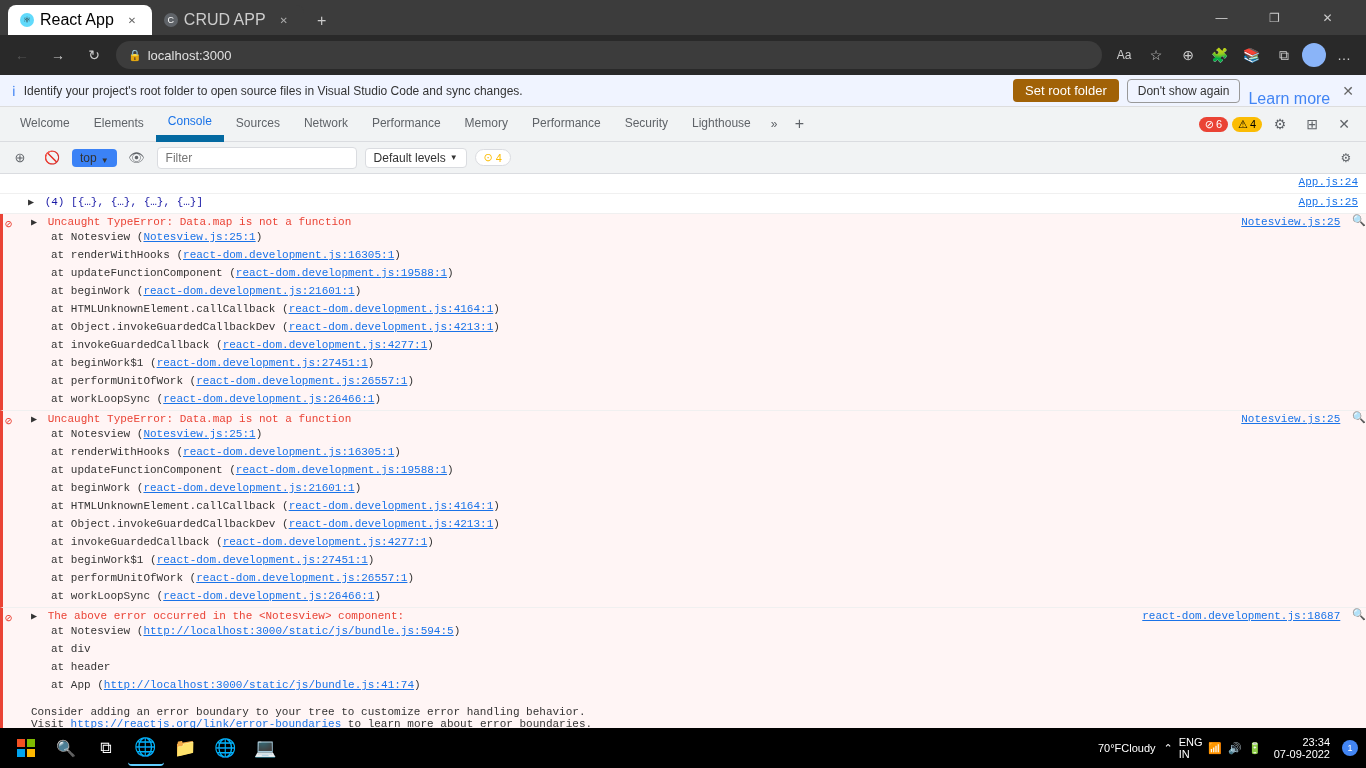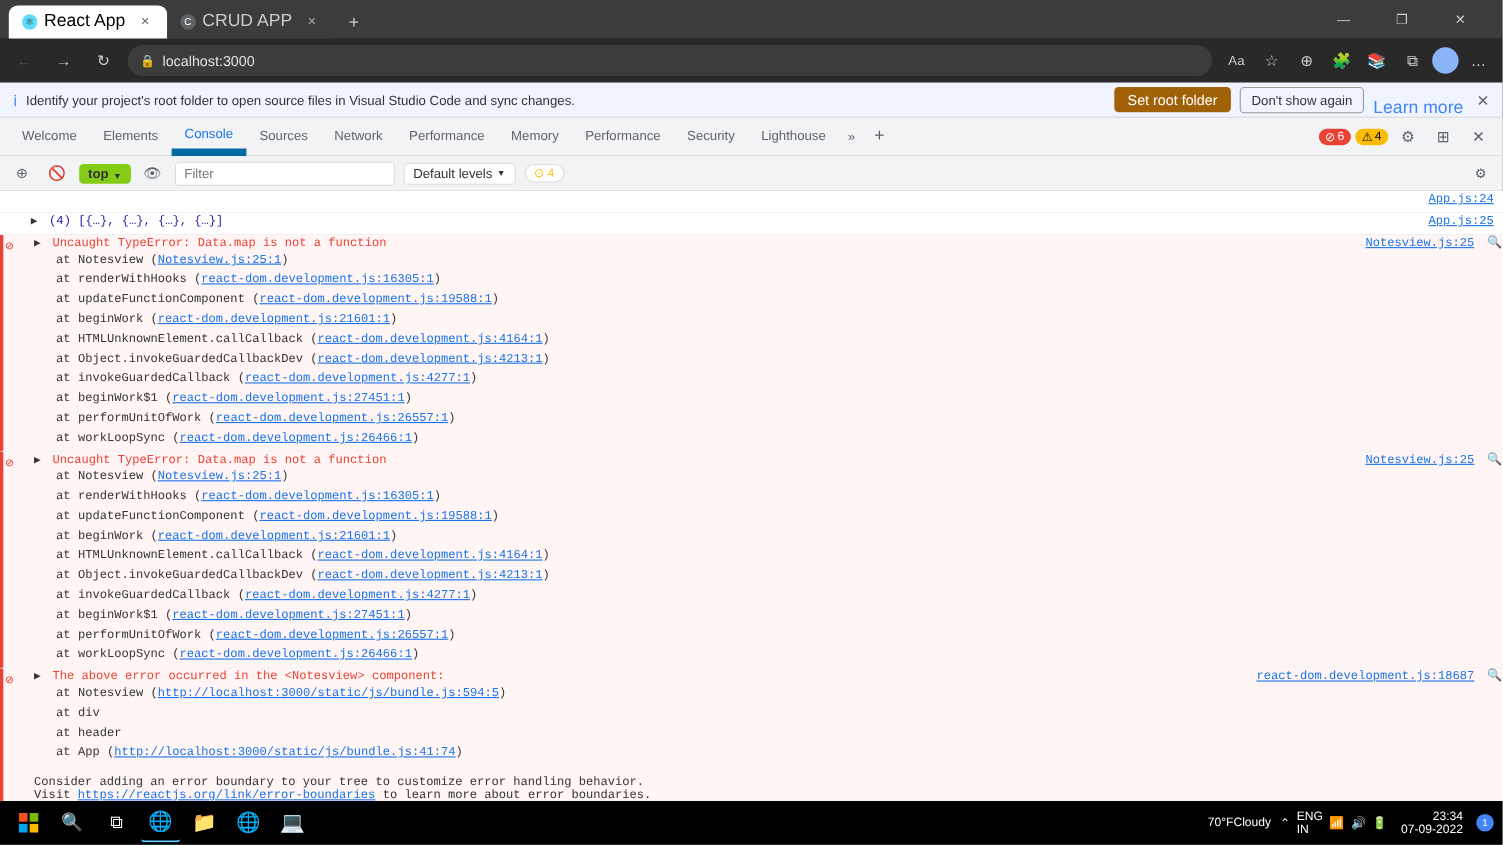--- a/index.html
+++ b/index.html
@@ -52,21 +52,21 @@
     .dt-tab-more { padding: 0 8px; color: #5f6368; cursor: pointer; }
     .dt-tab-add { width: 28px; height: 28px; display: flex; align-items: center; justify-content: center; color: #5f6368; cursor: pointer; border-radius: 50%; font-size: 16px; }
     .dt-right-btns { display: flex; align-items: center; gap: 4px; margin-left: auto; }
     .dt-right-btn { width: 28px; height: 28px; display: flex; align-items: center; justify-content: center; color: #5f6368; cursor: pointer; border-radius: 50%; font-size: 14px; }
     .error-badge { background: #ea4335; color: white; border-radius: 10px; padding: 1px 6px; font-size: 11px; display: flex; align-items: center; gap: 2px; }
     .warn-badge { background: #fbbc04; color: #000; border-radius: 10px; padding: 1px 6px; font-size: 11px; display: flex; align-items: center; gap: 2px; }
 
     
     .console-toolbar { height: 32px; background: #f1f3f4; border-bottom: 1px solid #dadce0; display: flex; align-items: center; padding: 0 8px; gap: 8px; }
     .console-toolbar-btn { width: 24px; height: 24px; display: flex; align-items: center; justify-content: center; color: #5f6368; cursor: pointer; border-radius: 4px; font-size: 13px; }
-    .top-selector { display: flex; align-items: flex-end; gap: 4px; background: #84cc16; padding: 2px 8px; border-radius: 4px; cursor: pointer; font-size: 12px; color: #333; font-weight: bold; }
+    .top-selector { display: flex; align-items: flex-end; gap: 4px; background: #3b82f6; padding: 2px 8px; border-radius: 4px; cursor: pointer; font-size: 12px; color: #333; }
     .filter-input { flex: 1; max-width: 200px; height: 22px; border: 1px solid #dadce0; border-radius: 4px; padding: 0 8px; font-size: 12px; background: #fff; }
     .level-selector { display: flex; align-items: center; gap: 4px; border: 1px solid #dadce0; padding: 2px 8px; border-radius: 4px; cursor: pointer; font-size: 12px; color: #333; background: #fff; }
     .issue-badge { background: #fff; border: 1px solid #dadce0; border-radius: 10px; padding: 1px 8px; font-size: 11px; display: flex; align-items: center; gap: 3px; color: #fbbc04; cursor: pointer; }
     .settings-btn { margin-left: auto; width: 24px; height: 24px; display: flex; align-items: center; justify-content: center; color: #5f6368; cursor: pointer; }
 
     
     .console-content { flex: 1; overflow-y: auto; background: #fff; font-family: 'Courier New', Consolas, monospace; font-size: 11px; }
     .console-entry { display: flex; align-items: flex-start; border-bottom: 1px solid #f0f0f0; position: relative; min-height: 20px; }
     .console-entry.error { background: #fff5f5; border-left: 3px solid #ea4335; }
     .console-entry-gutter { width: 20px; display: flex; align-items: flex-start; padding: 3px 2px; flex-shrink: 0; }

